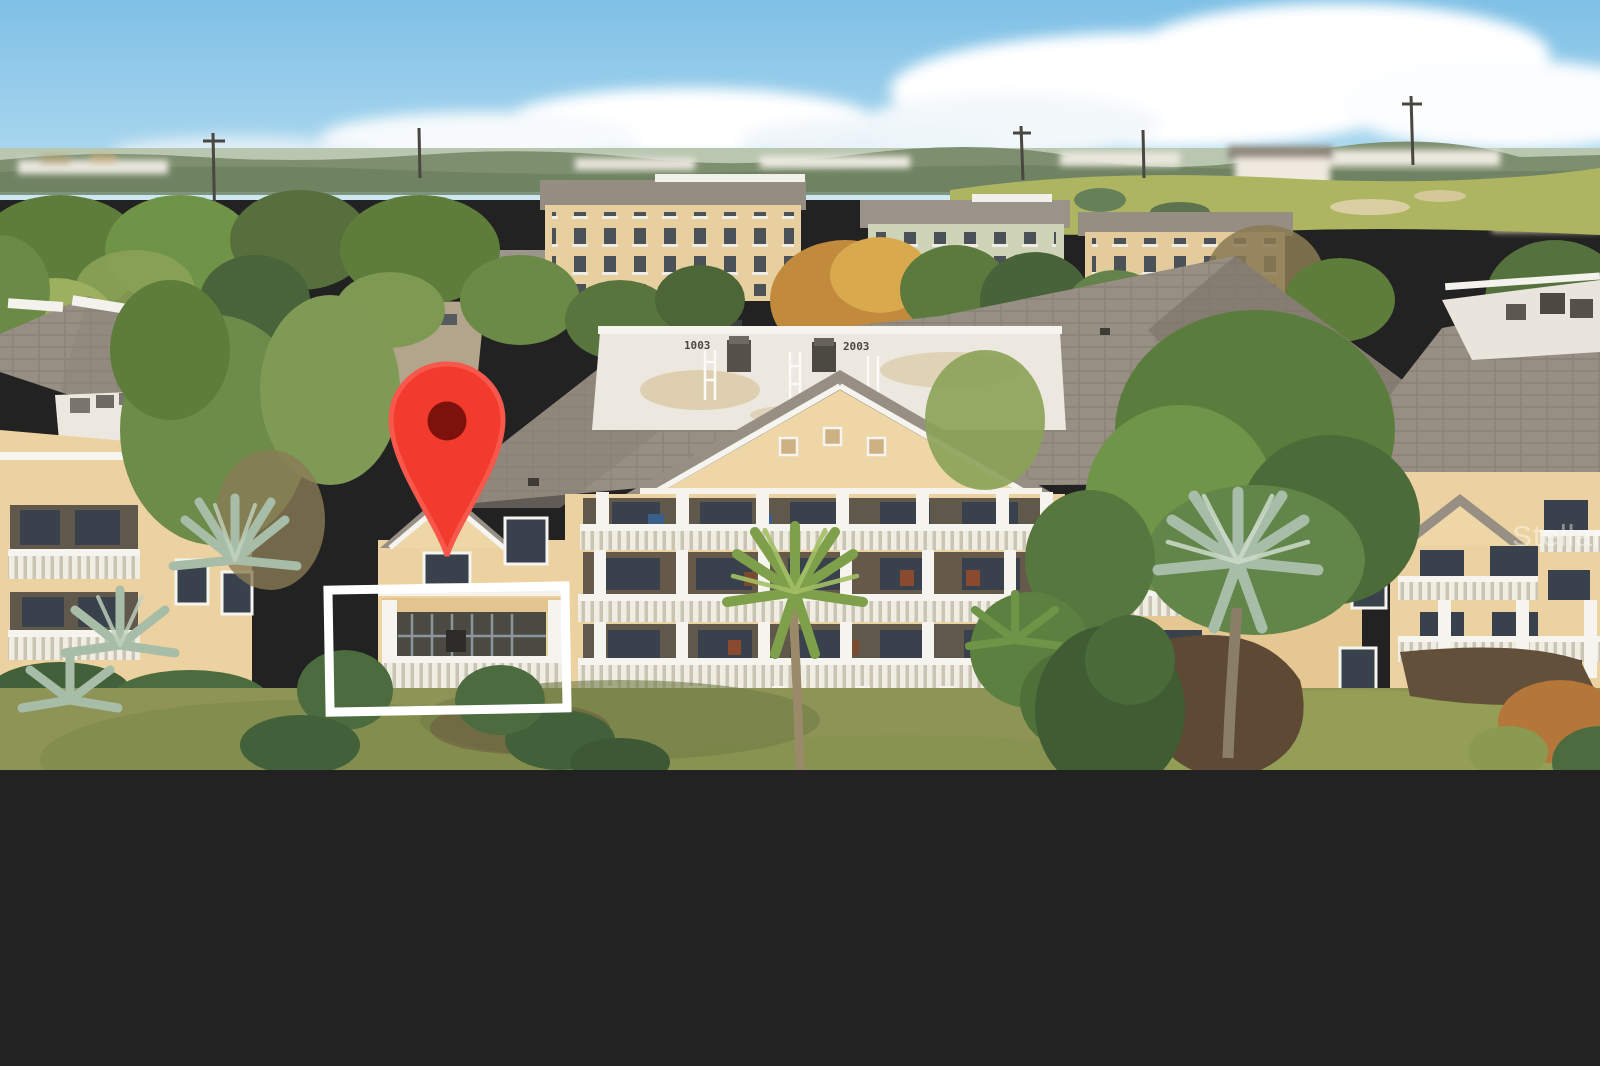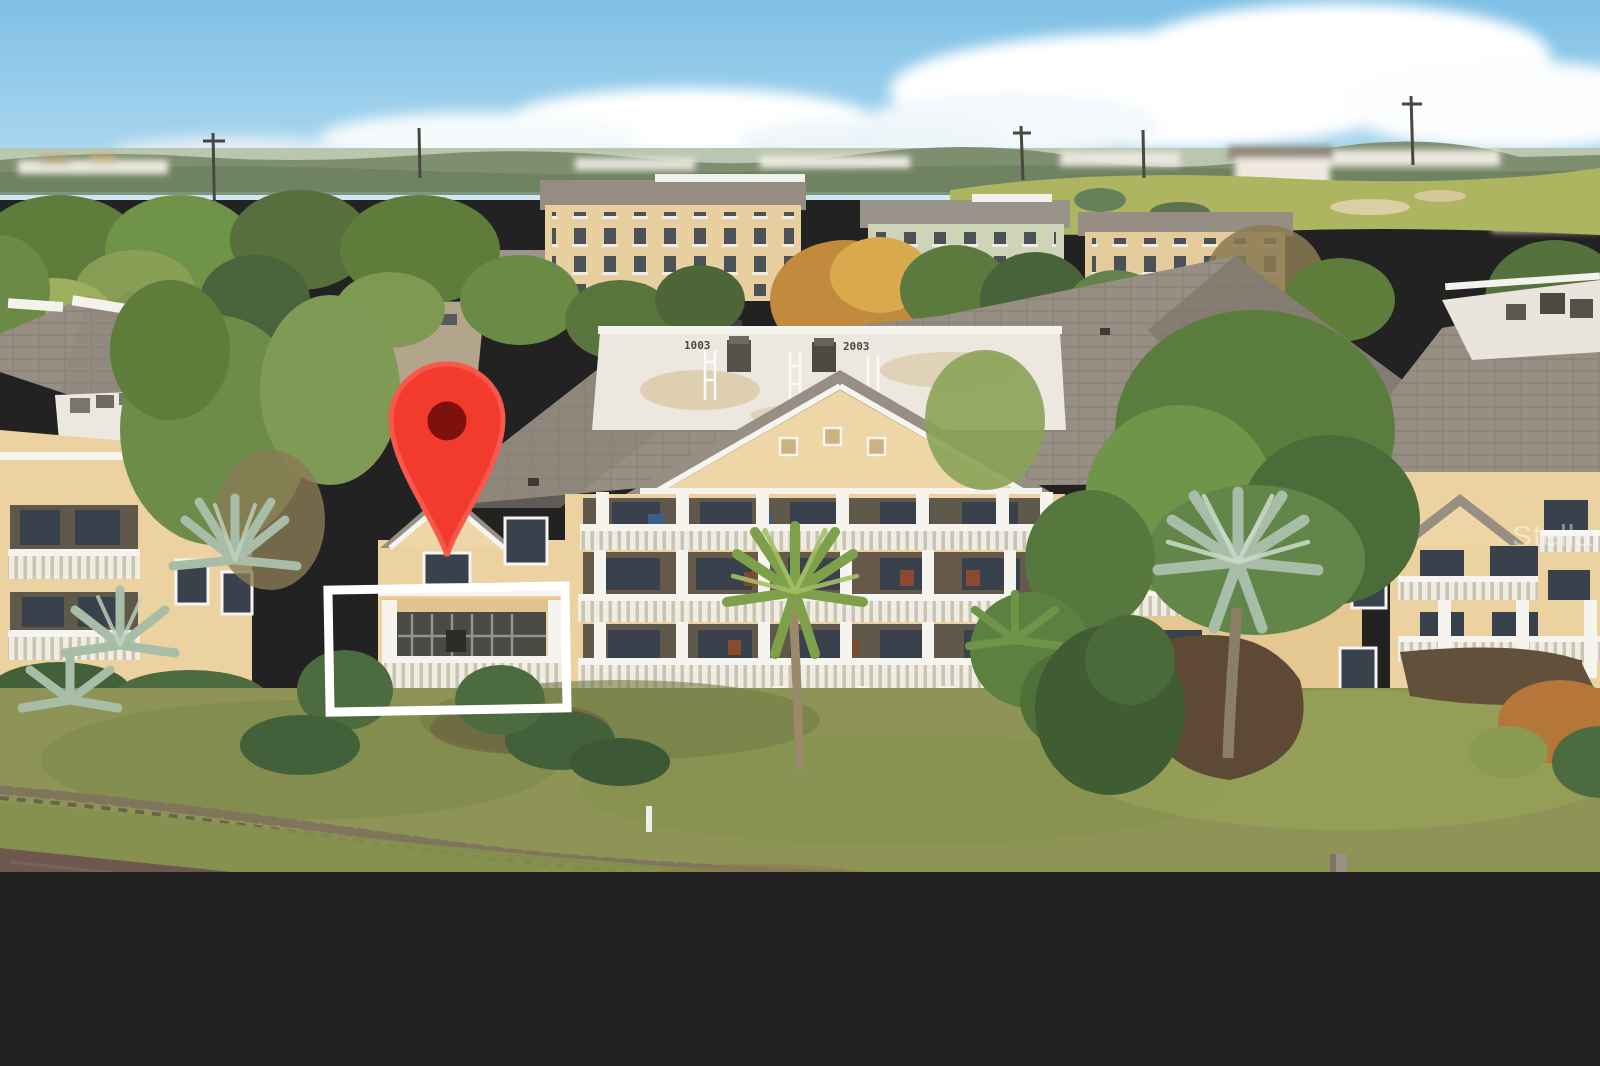--- a/index.html
+++ b/index.html
@@ -1,17 +1,17 @@
 <!DOCTYPE html>
 <html><head>
 <meta charset="utf-8">
 <style>
   html,body{margin:0;padding:0;background:#222;}
   .photo-frame{
-    width:1600px;height:872px;position:relative;overflow:hidden;
+    width:1600px;height:770px;position:relative;overflow:hidden;
     font-family:"Liberation Sans", sans-serif;
     text-decoration:underline;
   }
   .photo-frame svg{display:block;width:1600px;height:1066px;}
   text.watermark{
     font-family:"Liberation Sans", sans-serif;
     font-size:30px;letter-spacing:1px;font-weight:400;
   }
   text.roofmark{
     font-family:"DejaVu Sans Mono", monospace;

